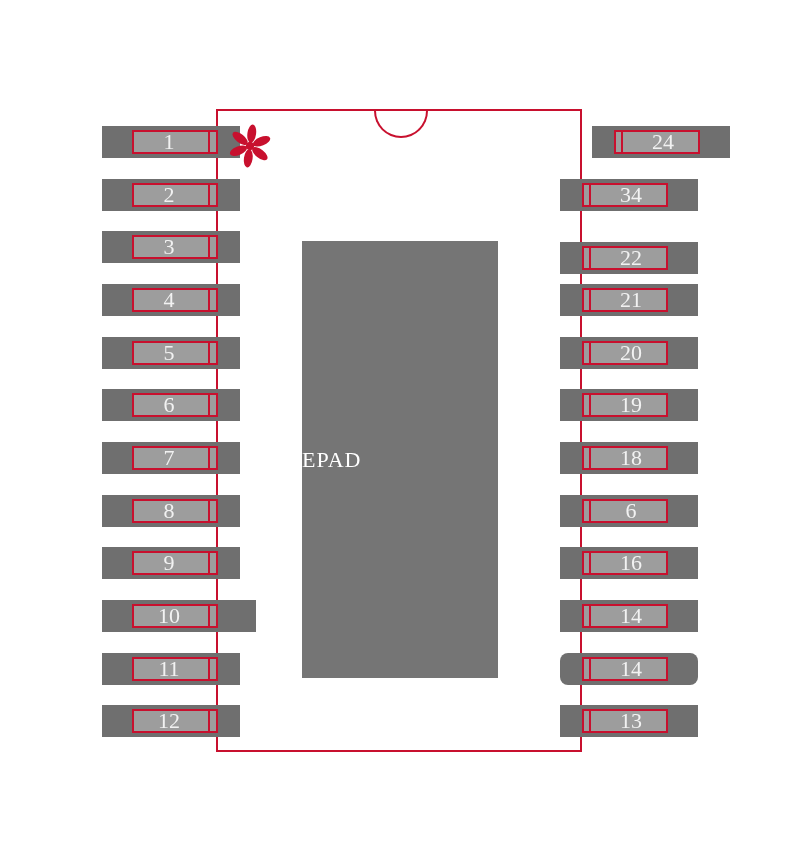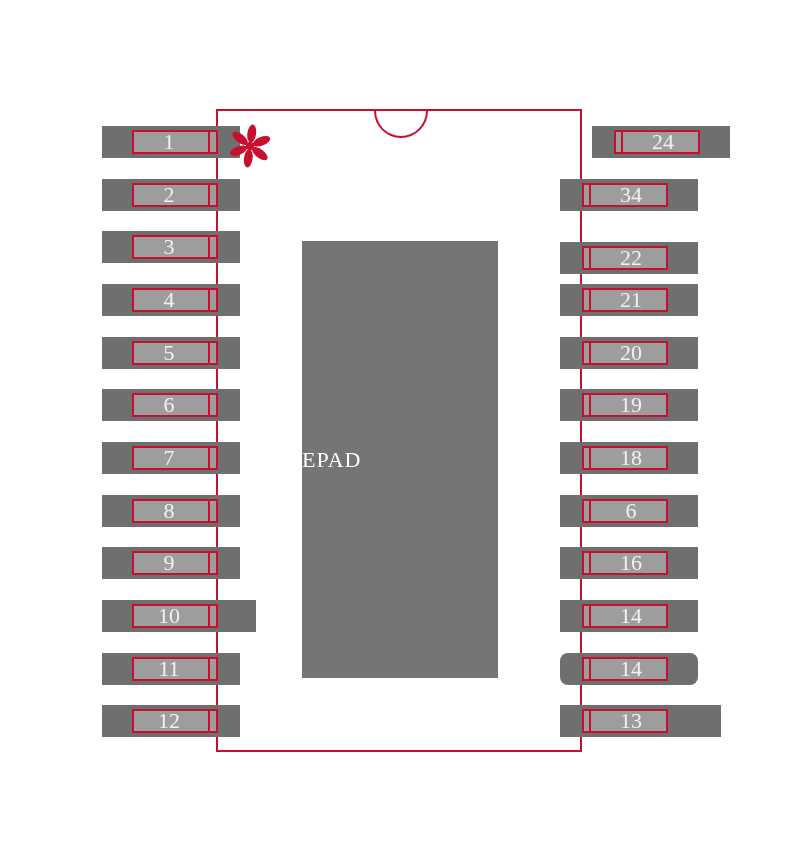--- a/index.html
+++ b/index.html
@@ -206,21 +206,21 @@
           <span class="pinlabel">14</span>
           <div class="pindivider"></div>
         </div>
       </div>
       <div class="pad r" style="top: 652.6px; left: 560px; border-radius: 8px;">
         <div class="pinrect">
           <span class="pinlabel">14</span>
           <div class="pindivider"></div>
         </div>
       </div>
-      <div class="pad r" style="top: 705.26px; left: 560px; padding-left: 23px;">
+      <div class="pad r" style="top: 705.26px; left: 560px;">
         <div class="pinrect">
           <span class="pinlabel">13</span>
           <div class="pindivider"></div>
         </div>
       </div>
     </div>
 
   <svg class="pin1-marker" viewBox="-30 -30 60 60" xmlns="http://www.w3.org/2000/svg">
     <g fill="#c8102e" transform="rotate(8)">
       <circle cx="0" cy="0" r="5"></circle>

